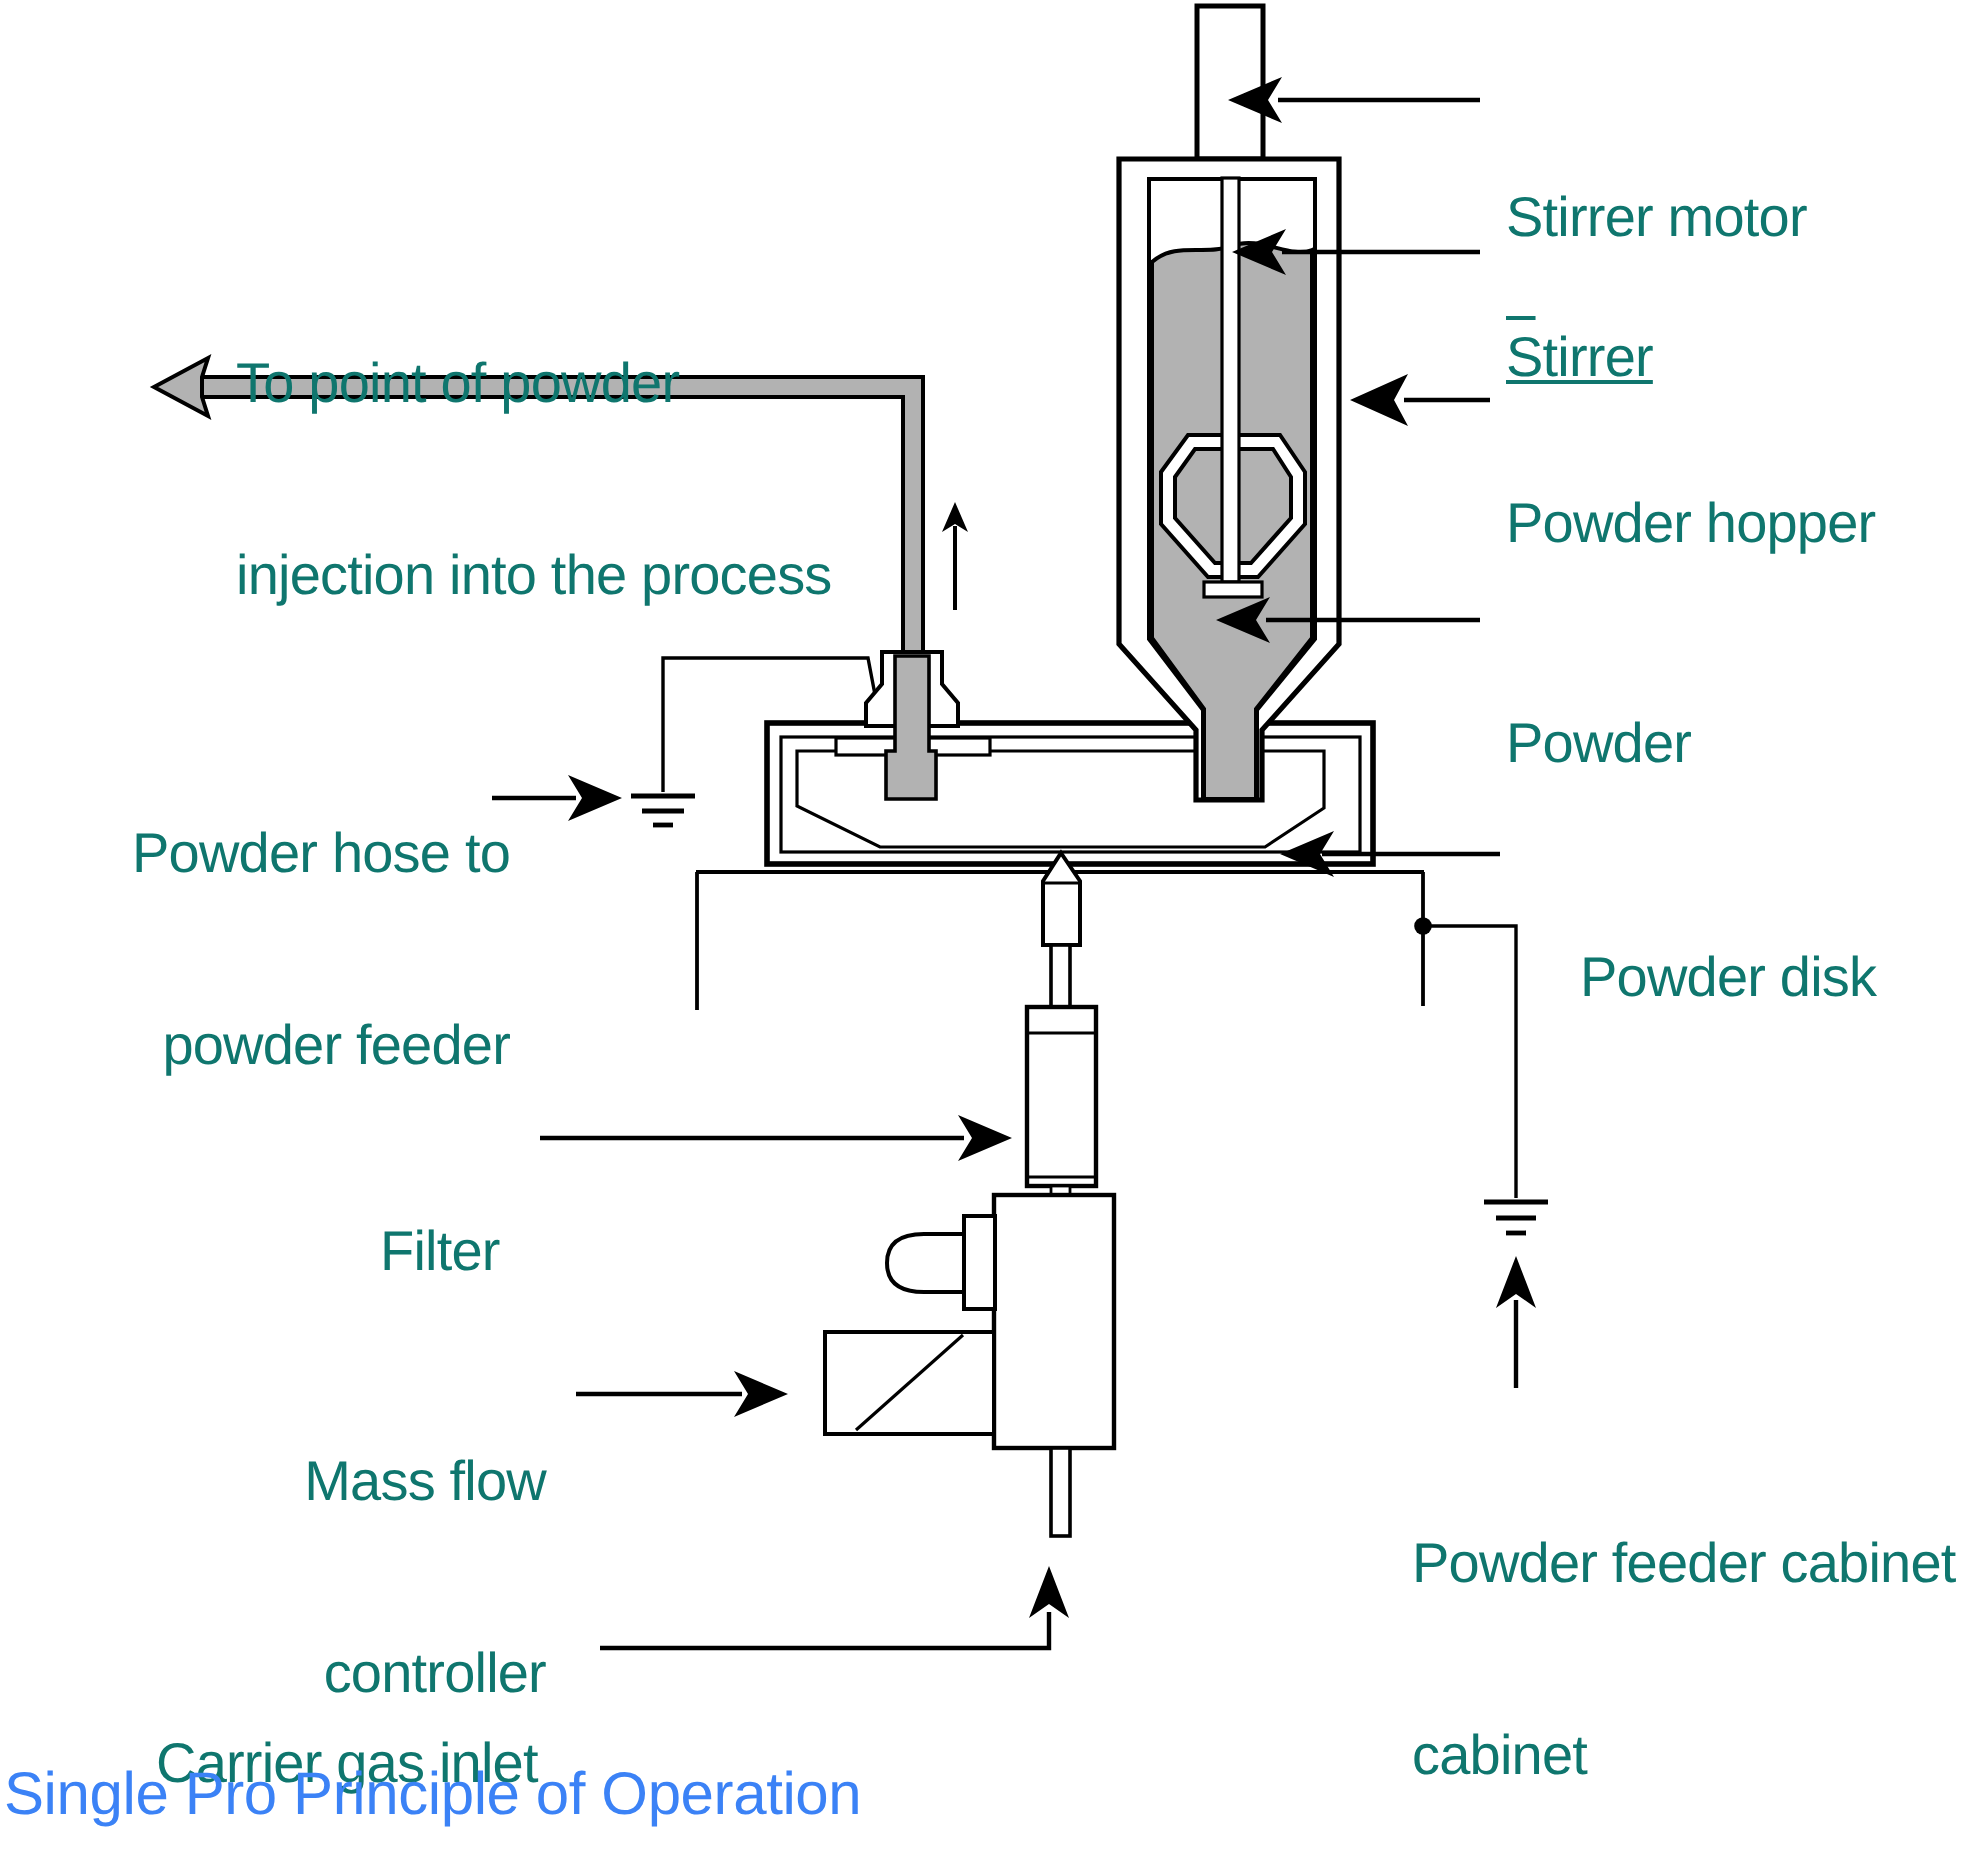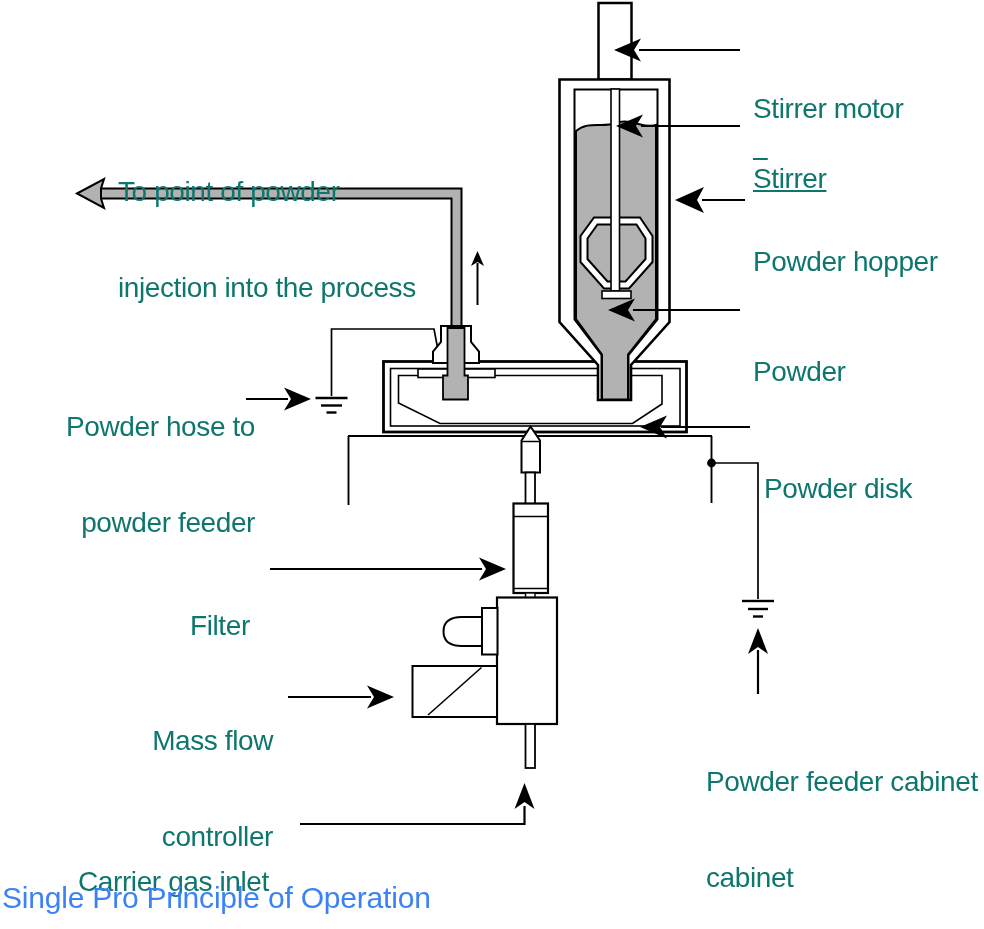--- a/index.html
+++ b/index.html
@@ -160,21 +160,21 @@
 </div>
 
 <div class="label" style="left:753px;top:182px;text-align:right;">
   <span>Powder hopper</span>
 </div>
 
 <div class="label" style="left:753px;top:292px;">
   <span>Powder</span>
 </div>
 
-<div class="label" style="left:764px;top:409px;">
+<div class="label" style="left:790px;top:409px;">
   <span>Powder disk</span>
 </div>
 
 <div class="label" style="left:118px;top:112px;">
   <span>To point of powder</span>
   <span>injection into the process</span>
 </div>
 
 <div class="label r" style="left:14px;top:347px;width:241px;">
   <span>Powder hose to</span>

